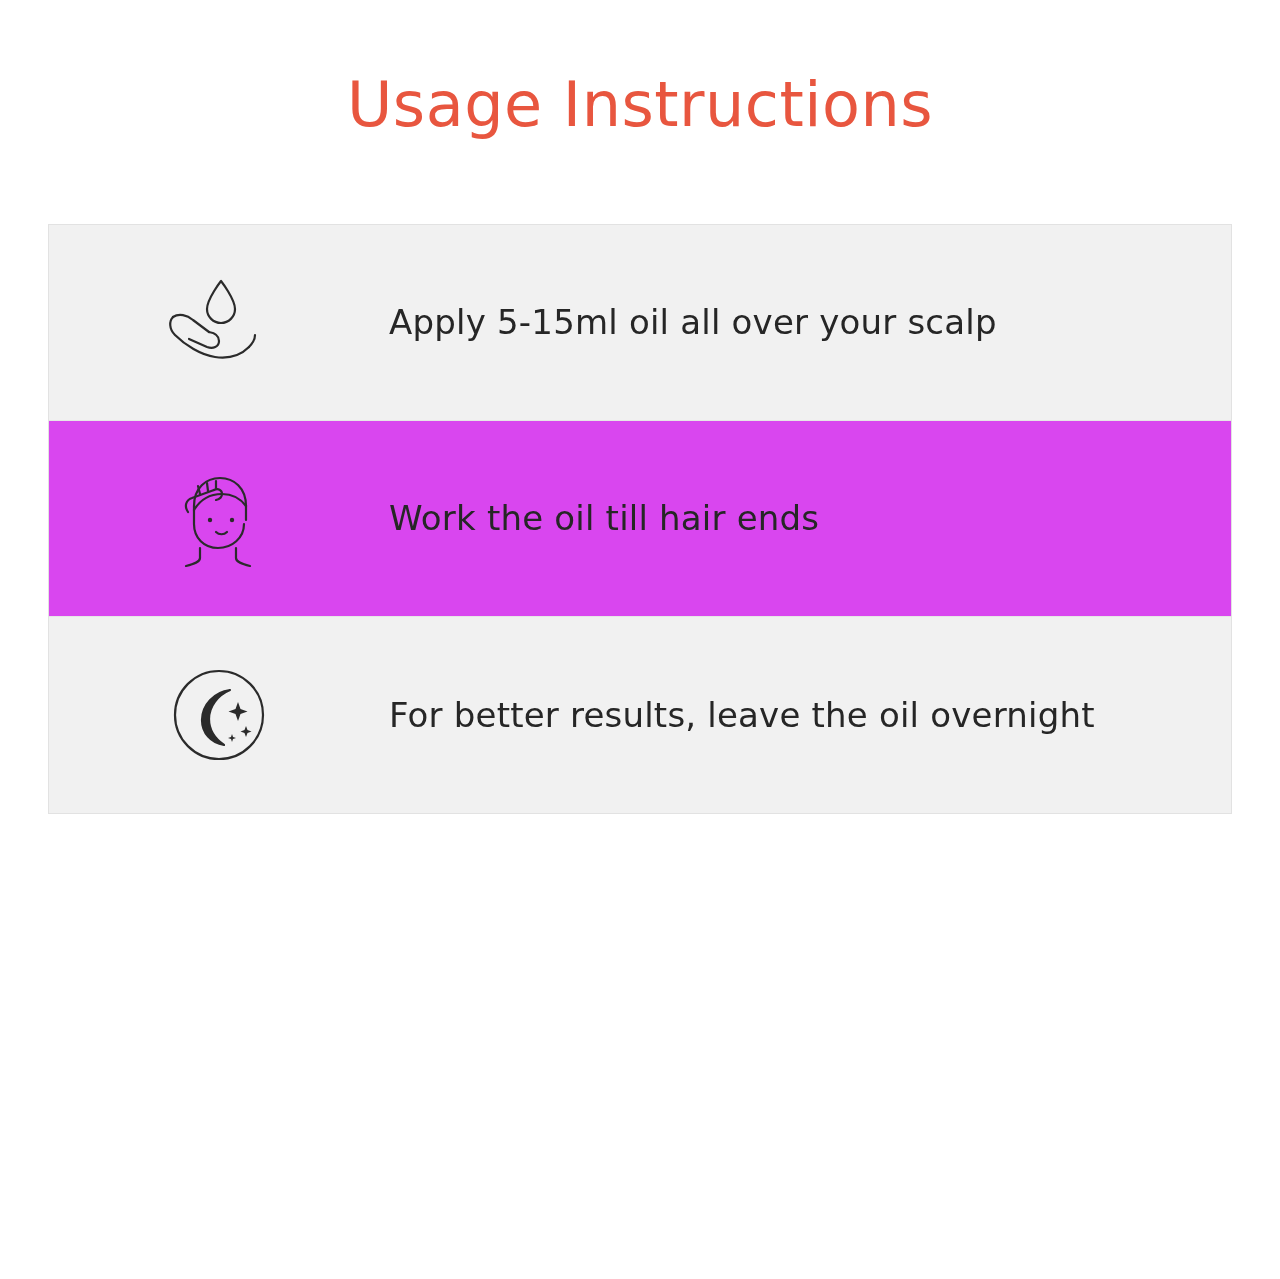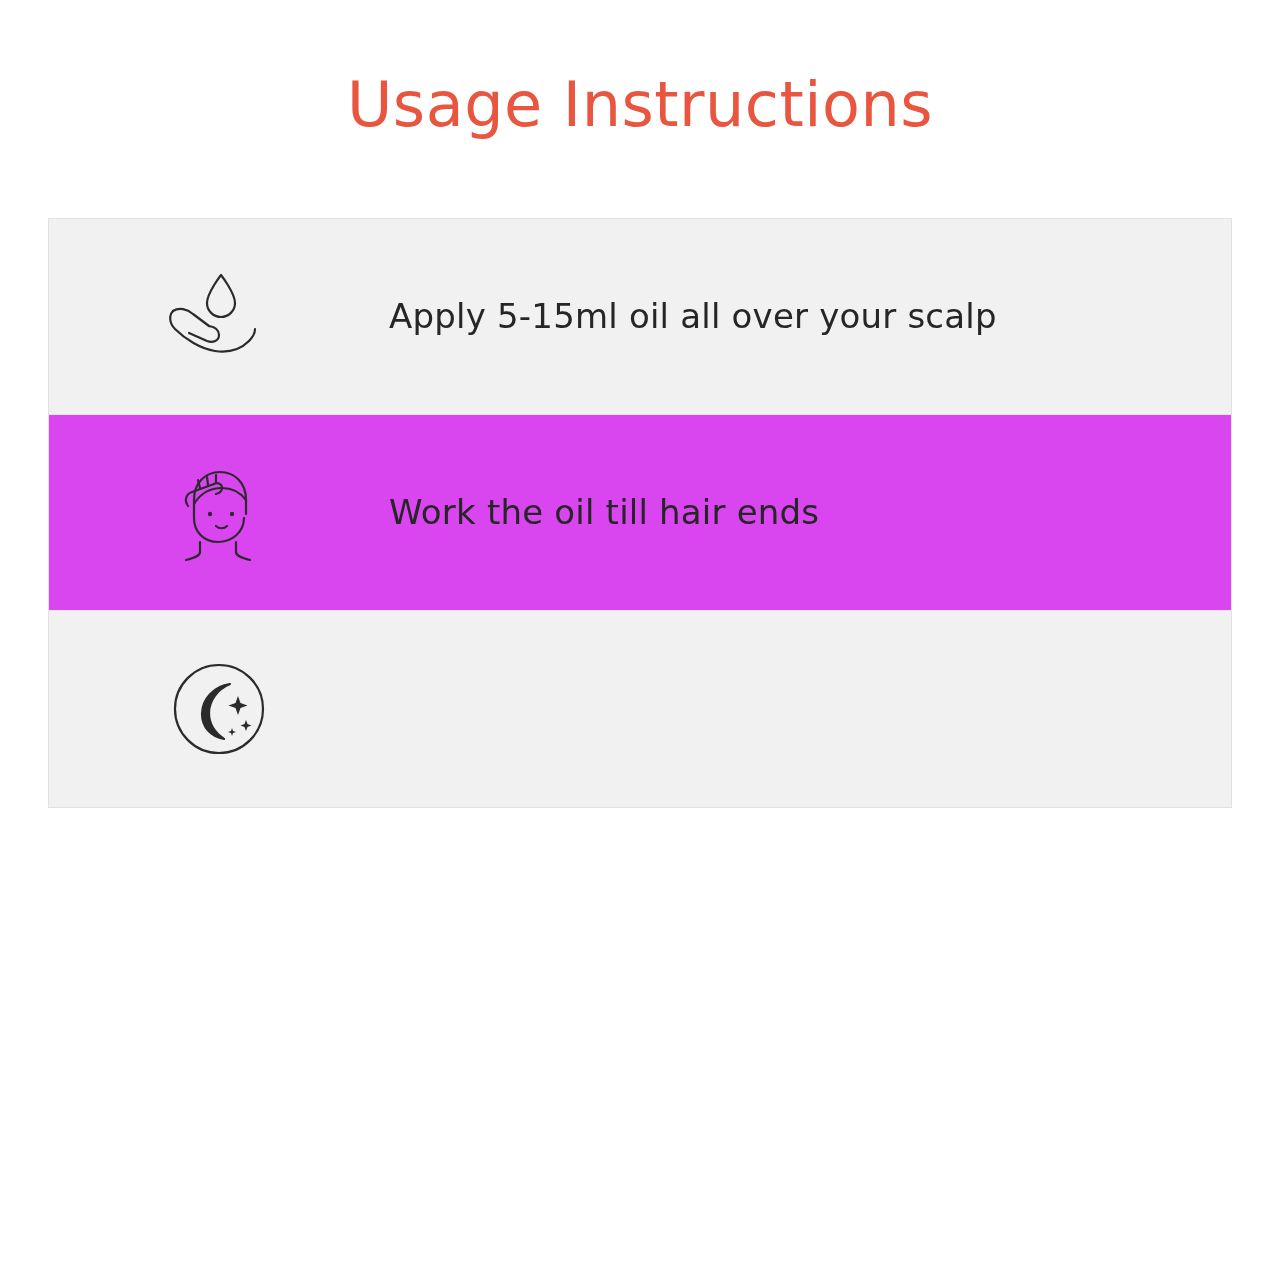--- a/index.html
+++ b/index.html
@@ -28,21 +28,21 @@
     color: #e8563f;
     letter-spacing: 0.5px;
     margin: 0;
     padding-top: 72px;
     line-height: 1.05;
     font-family: "DejaVu Sans", sans-serif;
   }
   .steps {
     position: absolute;
     left: 48px;
-    top: 218px;
+    top: 224px;
     width: 1184px;
     border: 1px solid #e2e2e2;
     box-sizing: border-box;
   }
   .step-row {
     display: flex;
     align-items: center;
     height: 196px;
     box-sizing: border-box;
     border-bottom: 1px solid #e6e6e6;
@@ -120,16 +120,17 @@
     <div class="step-row grey">
       <div class="icon-cell">
         <svg width="130" height="130" viewBox="0 0 130 130" fill="none" stroke="#2b2b2b" stroke-width="2.2" stroke-linecap="round" stroke-linejoin="round">
           <circle cx="65" cy="65" r="44"></circle>
           <path d="M76 40 C60 42, 48 55, 48 70 C48 83, 57 93, 70 95 C60 88, 55 79, 55 69 C55 56, 64 45, 76 40 Z" fill="#2b2b2b" stroke="#2b2b2b"></path>
           <path d="M84 52 L86.5 59 L93.5 61.5 L86.5 64 L84 71 L81.5 64 L74.5 61.5 L81.5 59 Z" fill="#2b2b2b" stroke="none"></path>
           <path d="M92 76 L93.5 80 L97.5 81.5 L93.5 83 L92 87 L90.5 83 L86.5 81.5 L90.5 80 Z" fill="#2b2b2b" stroke="none"></path>
           <path d="M78 84 L79 87 L82 88 L79 89 L78 92 L77 89 L74 88 L77 87 Z" fill="#2b2b2b" stroke="none"></path>
         </svg>
       </div>
+      <div class="text-cell">For better results, leave the oil overnight</div>
     </div>
 
   </div>
 </div>
 
 </body></html>

